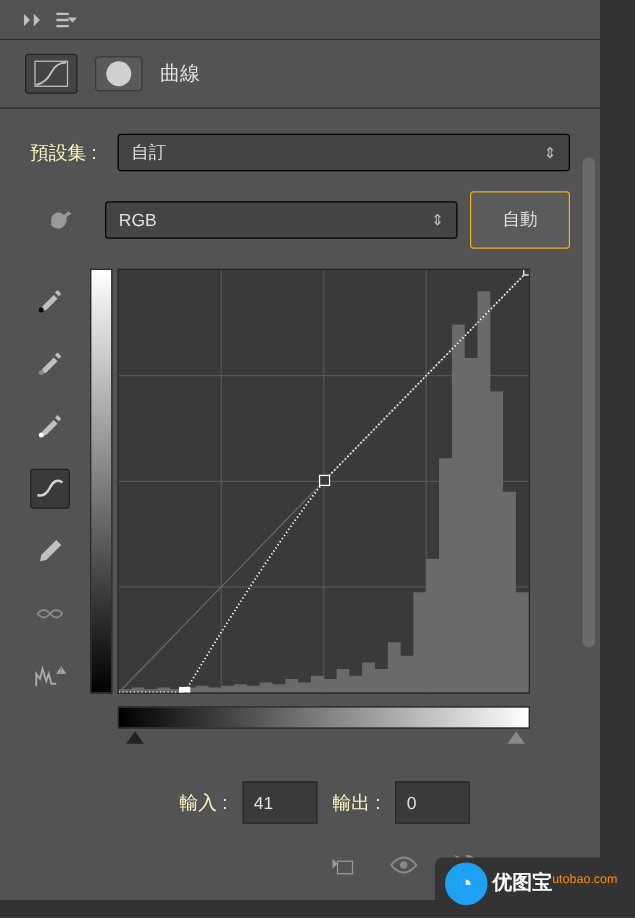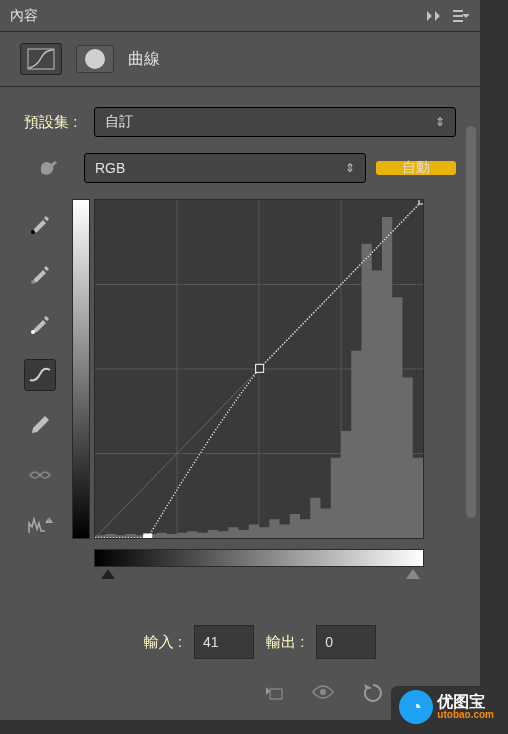--- a/index.html
+++ b/index.html
@@ -11,50 +11,49 @@
 .header{height:54px;display:flex;align-items:center;padding:0 20px;gap:14px}
 .curves-ic{width:42px;height:32px;background:#444;border:1px solid #222;border-radius:3px;display:flex;align-items:center;justify-content:center}
 .mask-ic{width:38px;height:28px;background:#5a5a5a;border:1px solid #3a3a3a;border-radius:3px;display:flex;align-items:center;justify-content:center}
 .mask-ic::after{content:"";width:20px;height:20px;border-radius:50%;background:#d0d0d0}
 .hlabel{color:#e0e0e0;font-size:16px}
 .content{padding:20px 24px 10px 24px;background:#535353;border-top:1px solid #2a2a2a;position:relative;height:calc(100% - 86px)}
 .row{display:flex;align-items:center;margin-bottom:16px;gap:10px}
 .lbl{color:#fef9c3;font-size:15px;width:60px}
 .dd{flex:1;height:30px;background:#444;border:1px solid #000000;border-radius:3px;color:#e0e0e0;display:flex;align-items:center;padding:0 10px;font-size:14px;justify-content:space-between}
 .dd .arr{color:#c0c0c0;font-size:12px}
-.btn{width:80px;height:14px;background:#5a5a5a;border:7px solid #eab308;border-radius:3px;color:#e0e0e0;font-size:14px;display:flex;align-items:center;justify-content:center}
+.btn{width:80px;height:46px;background:#5a5a5a;border:1px solid #eab308;border-radius:3px;color:#e0e0e0;font-size:14px;display:flex;align-items:center;justify-content:center}
 .hand{width:50px;height:30px;display:flex;align-items:center;justify-content:center;color:#999}
 .main{display:flex;gap:8px;height:400px}
 .tools{width:40px;display:flex;flex-direction:column;gap:18px;padding-top:10px}
 .tool{width:32px;height:32px;display:flex;align-items:center;justify-content:center;color:#c0c0c0;font-size:20px;cursor:pointer;border-radius:3px}
 .tool.active{background:#3a3a3a;border:1px solid #222}
 .graph-wrap{flex:1;position:relative}
 .grad-v{width:18px;height:340px;background:linear-gradient(to bottom,#fff,#000);position:absolute;left:0;top:0;border:1px solid #2a2a2a}
 .graph{position:absolute;left:22px;top:0;width:330px;height:340px;background:#3a3a3a;border:1px solid #2a2a2a}
 .grad-h{position:absolute;left:22px;top:350px;width:330px;height:18px;background:linear-gradient(to right,#000,#fff);border:1px solid #2a2a2a}
 .slider-bk{position:absolute;left:29px;top:370px;width:0;height:0;border-left:7px solid transparent;border-right:7px solid transparent;border-bottom:10px solid #222}
 .slider-wt{position:absolute;left:334px;top:370px;width:0;height:0;border-left:7px solid transparent;border-right:7px solid transparent;border-bottom:10px solid #888}
-.io{margin-top:26px;display:flex;align-items:center;justify-content:center;gap:12px;padding-left:40px}
+.io{margin-top:10px;display:flex;align-items:center;justify-content:center;gap:12px;padding-left:40px}
 .io .lbl{width:auto}
 .numf{width:60px;height:26px;background:#3a3a3a;border:1px solid #2a2a2a;color:#e0e0e0;padding:16px 8px;font-size:14px;display:flex;align-items:center}
 .footer{position:absolute;bottom:8px;left:0;right:14px;height:40px;display:flex;align-items:center;justify-content:flex-end;gap:24px;padding-right:30px}
 .fic{width:26px;height:26px;display:flex;align-items:center;justify-content:center;color:#999;cursor:pointer}
 .scrollbar{position:absolute;right:4px;top:126px;width:10px;height:392px;background:#6a6a6a;border-radius:5px}
 .watermark{position:absolute;right:6px;bottom:6px;background:#333;border-radius:6px;padding:4px 8px;display:flex;align-items:center;gap:4px}
 .watermark .logo{width:34px;height:34px;border-radius:50%;background:#1da1f2;display:flex;align-items:center;justify-content:center;color:#fff;font-size:18px}
-.watermark .txt{display:flex;flex-direction:column;line-height:1}
+.watermark .txt{display:flex;flex-direction:row;line-height:1}
 .watermark .t1{color:#fff;font-size:16px;font-weight:bold}
-.watermark .t2{color:#ff8c00;font-size:10px;font-weight:bold}
+.watermark .t2{color:#ff8c00;font-size:10px;font-weight:normal}
 </style>
 </head>
 <body>
 
 <div class="panel">
   <div class="titlebar">
-    <span class="title">內容</span>
     <span class="ic">
         <svg width="16" height="10" viewBox="0 0 16 10">
           <path d="M0 0l5 5-5 5zM8 0l5 5-5 5z" fill="#c0c0c0"></path>
         </svg>
       </span>
     <span class="ic">
         <svg width="16" height="12" viewBox="0 0 16 12">
           <path d="M0 0h10v2H0zM0 5h10v2H0zM0 10h10v2H0z" fill="#c0c0c0"></path>
           <path d="M12 3l4 4-4 4z" fill="#c0c0c0" transform="rotate(90 14 6)"></path>
         </svg>

